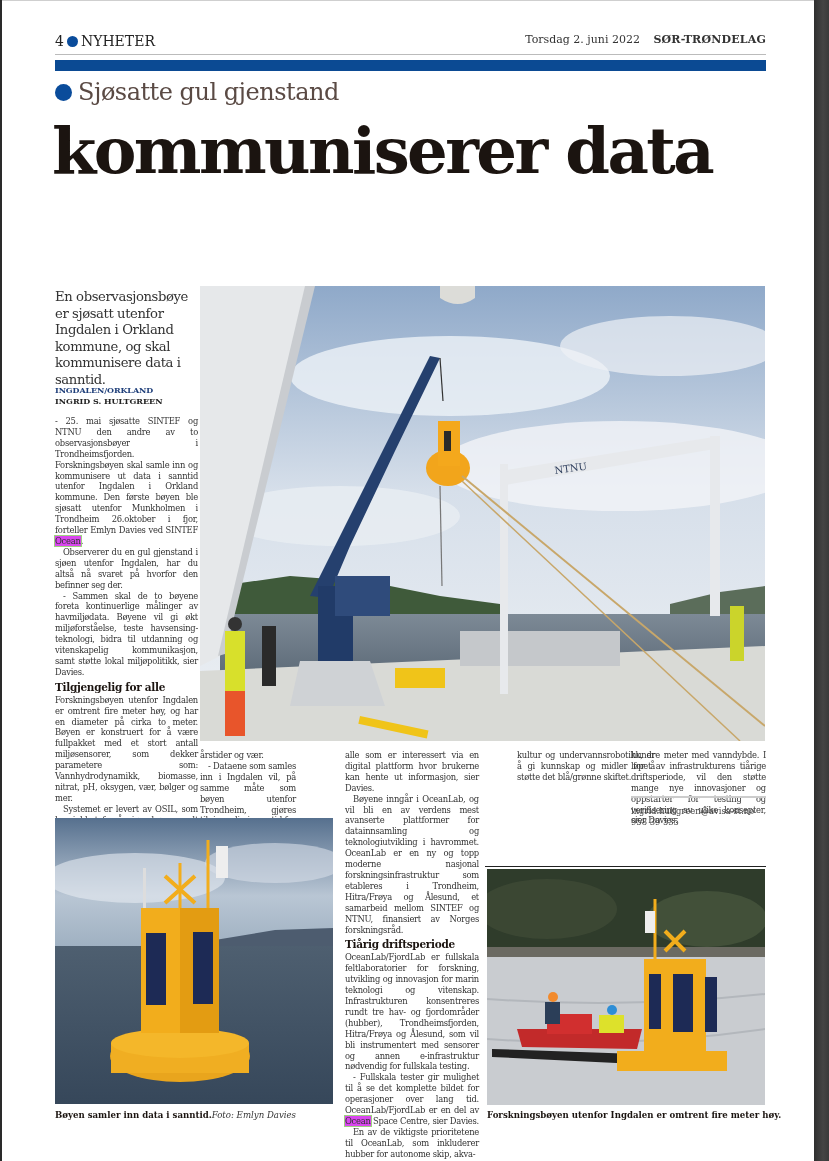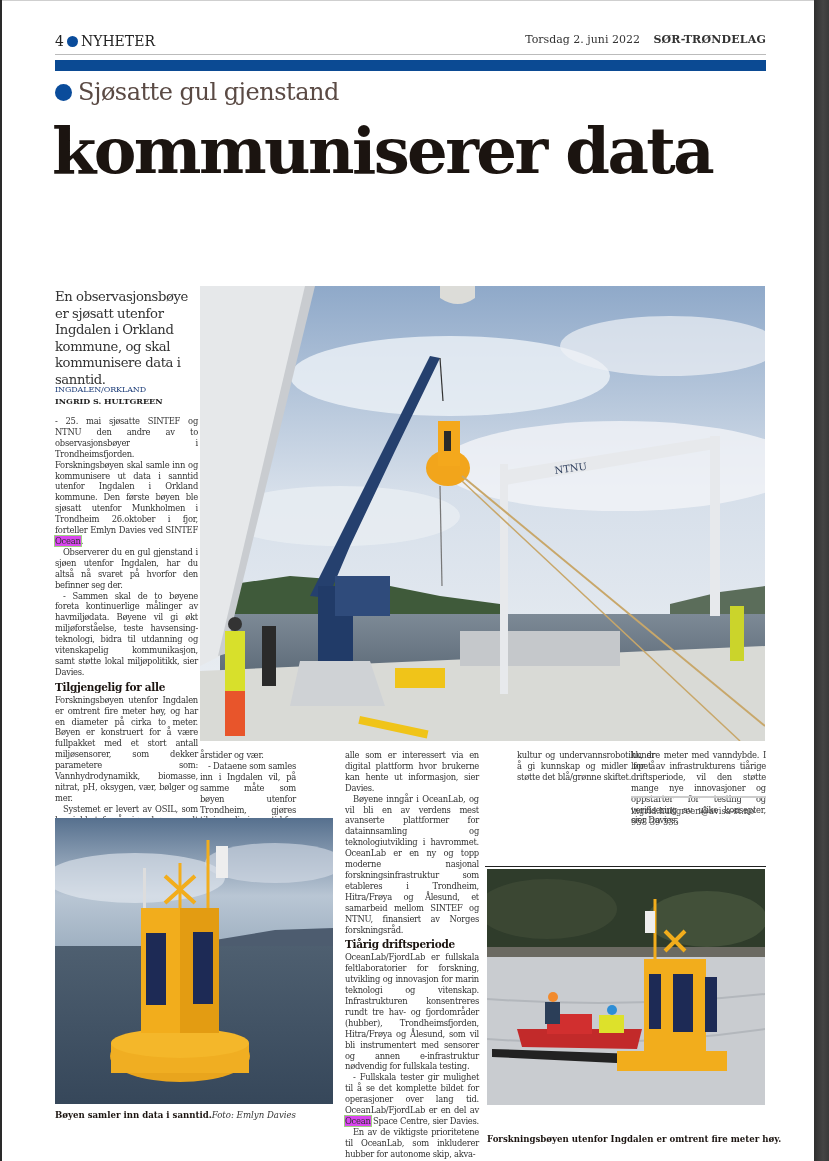--- a/index.html
+++ b/index.html
@@ -22,21 +22,21 @@
   .hdr-rule { position:absolute; left:55px; top:54px; width:711px; height:1px; background:#bbb; }
   .blue-bar { position:absolute; left:55px; top:60px; width:711px; height:11px; background:#0b4a93; }
 
   .kicker { position:absolute; left:55px; top:78px; display:flex; align-items:center; gap:6px; }
   .kicker .dot { width:17px; height:17px; border-radius:50%; background:#0a4c9b; }
   .kicker span.t { font-size:24px; color:#5a4a44; font-family:"DejaVu Serif",serif; letter-spacing:-0.5px; }
 
   .headline { position:absolute; left:52px; top:110px; width:720px; font-size:64px; line-height:82px; font-weight:bold; color:#1b1410; font-family:"DejaVu Serif",serif; letter-spacing:-2.6px; }
 
   .ingress { position:absolute; left:55px; top:289px; width:143px; font-size:13.2px; line-height:16.6px; color:#333; font-family:"DejaVu Serif",serif; letter-spacing:-0.4px; }
-  .place { position:absolute; left:55px; top:385px; font-size:8px; font-weight:normal; color:#1f3f7a; letter-spacing:-0.1px; }
+  .place { position:absolute; left:55px; top:385px; font-size:8px; font-weight:bold; color:#1f3f7a; letter-spacing:-0.1px; }
   .byline { position:absolute; left:55px; top:396px; font-size:8px; font-weight:bold; color:#222; }
 
   .col { position:absolute; font-size:8.4px; line-height:10.9px; color:#333; text-align:justify; font-family:"DejaVu Serif",serif; letter-spacing:-0.25px; }
   .col p { margin:0; text-indent:8px; }
   .col p.first { text-indent:0; }
   .col h3 { margin:3px 0 1px 0; font-size:10.5px; line-height:13px; font-weight:bold; color:#1b1410; letter-spacing:-0.3px; }
   .hl { outline:1px solid #9ed37f; background:#d946ef; }
   .col1 { left:55px; top:416px; width:143px; }
   .col2 { left:200px; top:750px; width:96px; }
   .col3 { left:345px; top:750px; width:134px; }
@@ -48,21 +48,21 @@
 
   .photo { position:absolute; overflow:hidden; }
   .photo-main { left:200px; top:286px; width:565px; height:455px; }
   .photo-buoy { left:55px; top:818px; width:278px; height:286px; }
   .photo-boat { left:487px; top:869px; width:278px; height:236px; }
 
   .caption { position:absolute; font-size:8.6px; line-height:11px; color:#1b1410; }
   .caption b { font-weight:bold; }
   .caption i { font-style:italic; color:#333; }
   .cap1 { left:55px; top:1110px;text-align:center; }
-  .cap2 { left:487px; top:1110px;margin-top:24px; }
+  .cap2 { left:487px; top:1110px; }
 </style>
 </head>
 <body>
 
 <div class="frame-top"></div>
 <div class="frame-left"></div>
 <div class="frame-right"></div>
 
 <div class="header">
   <div class="hdr-left">

